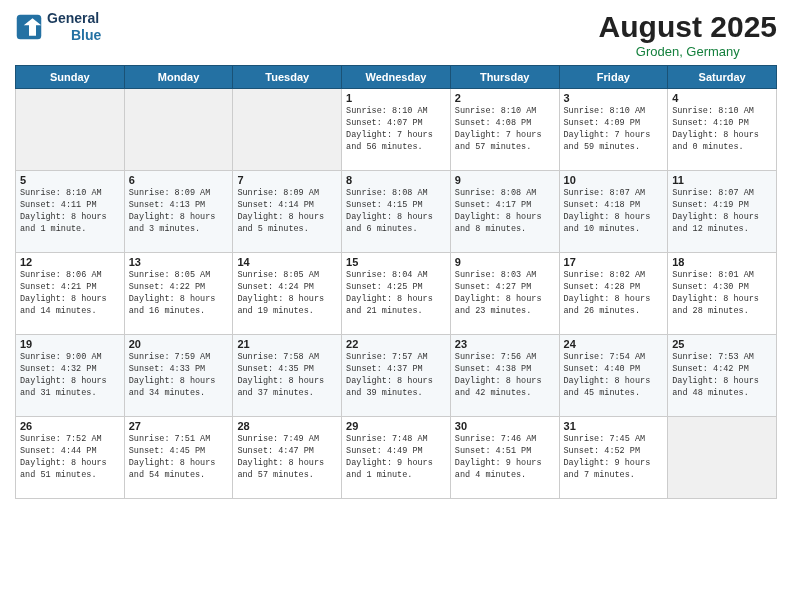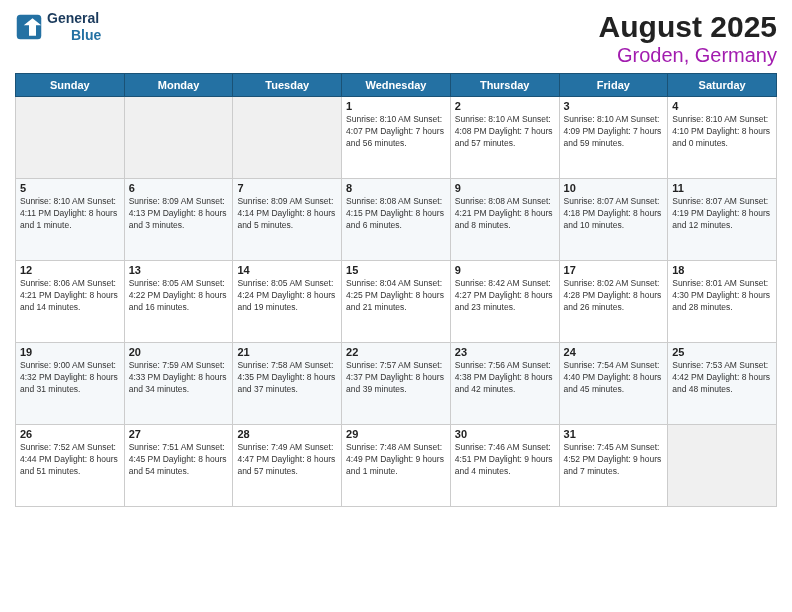--- a/index.html
+++ b/index.html
@@ -34,22 +34,23 @@
     }
     .title-block {
       text-align: right;
     }
     .month-title {
       font-size: 30px;
       font-weight: bold;
       color: #222;
     }
     .location {
-      font-size: 20px;
-      color: #a21caf;
+      font-size: 13px;
+      color: #15803d;
+      text-align: center;
     }
     .calendar {
       width: 100%;
       border-collapse: collapse;
       table-layout: fixed;
     }
     .calendar th {
       background: #2471a3;
       color: #fff;
       font-size: 11px;
@@ -82,20 +83,21 @@
     .day-num {
       font-size: 11px;
       font-weight: bold;
       color: #222;
       margin-bottom: 2px;
     }
     .day-info {
       font-size: 8.5px;
       line-height: 1.4;
       color: #333;
+      font-family: Liberation Mono, monospace;
     }
   </style>
 </head>
 <body>
 
 <div class="page">
   <div class="header">
     <div class="logo">
       <svg class="logo-icon" viewBox="0 0 32 32">
         <rect x="2" y="2" width="28" height="28" rx="4" fill="#2471a3"></rect>
@@ -183,21 +185,21 @@
           <td>
             <div class="day-num">8</div>
             <div class="day-info">Sunrise: 8:08 AM
 Sunset: 4:15 PM
 Daylight: 8 hours
 and 6 minutes.</div>
           </td>
           <td>
             <div class="day-num">9</div>
             <div class="day-info">Sunrise: 8:08 AM
-Sunset: 4:21 PM
+Sunset: 4:17 PM
 Daylight: 8 hours
 and 8 minutes.</div>
           </td>
           <td>
             <div class="day-num">10</div>
             <div class="day-info">Sunrise: 8:07 AM
 Sunset: 4:18 PM
 Daylight: 8 hours
 and 10 minutes.</div>
           </td>
@@ -233,21 +235,21 @@
           </td>
           <td>
             <div class="day-num">15</div>
             <div class="day-info">Sunrise: 8:04 AM
 Sunset: 4:25 PM
 Daylight: 8 hours
 and 21 minutes.</div>
           </td>
           <td>
             <div class="day-num">9</div>
-            <div class="day-info">Sunrise: 8:42 AM
+            <div class="day-info">Sunrise: 8:03 AM
 Sunset: 4:27 PM
 Daylight: 8 hours
 and 23 minutes.</div>
           </td>
           <td>
             <div class="day-num">17</div>
             <div class="day-info">Sunrise: 8:02 AM
 Sunset: 4:28 PM
 Daylight: 8 hours
 and 26 minutes.</div>

